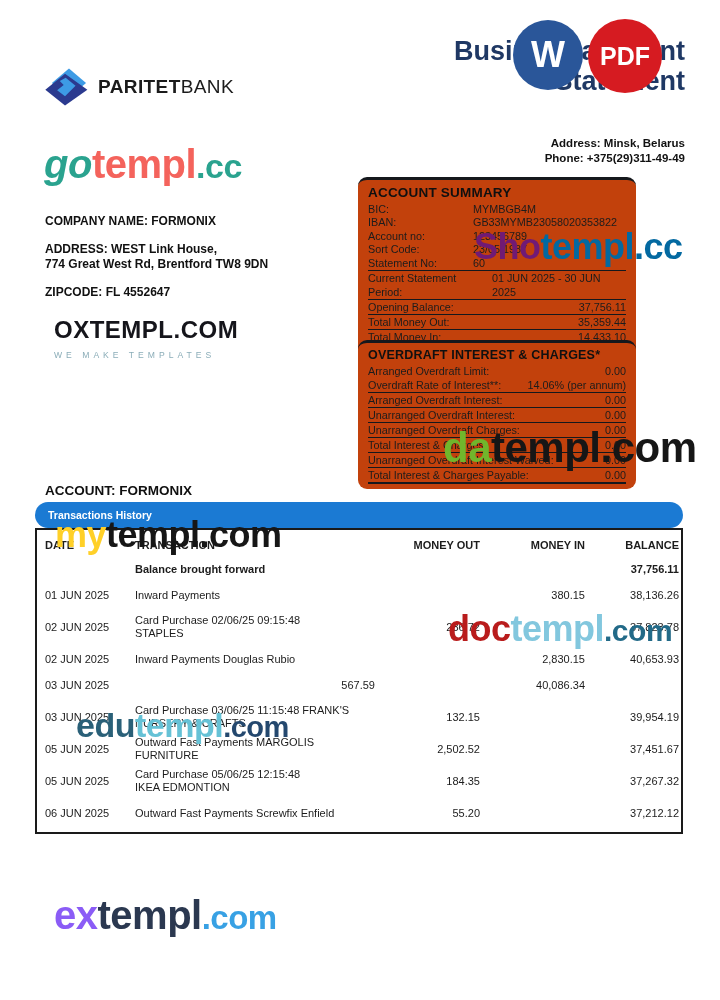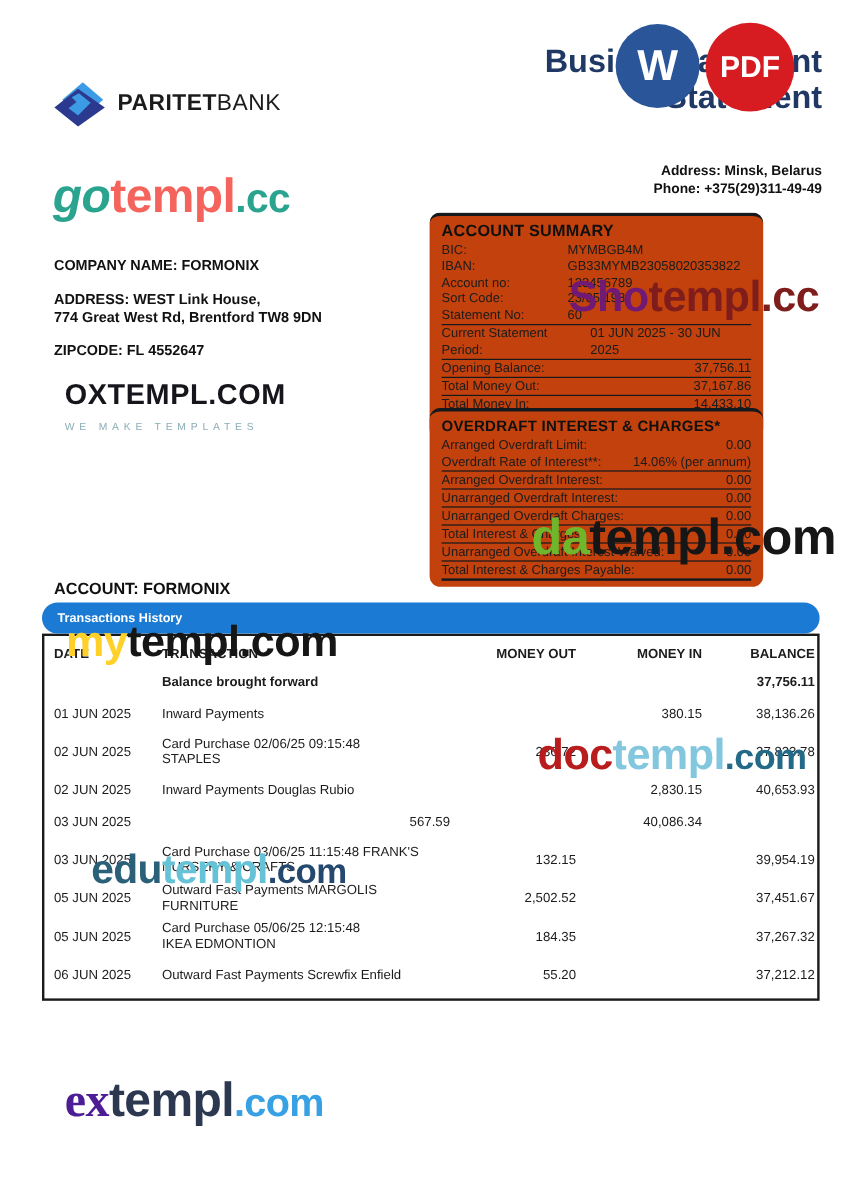--- a/index.html
+++ b/index.html
@@ -45,33 +45,33 @@
   .tx-desc div{line-height:13px;}
 
   
   .wm{position:absolute;font-weight:800;letter-spacing:-0.5px;white-space:nowrap;z-index:10;}
   .wm-gotempl{left:44px;top:142px;font-size:40px;}
   .wm-gotempl .a{color:#2aa38f;font-style:italic;} .wm-gotempl .b{color:#f4635c;} .wm-gotempl .c{color:#2aa38f;font-size:34px;}
   .wm-ox{position:absolute;left:54px;top:316px;z-index:10;}
   .wm-ox .l1{font-size:24px;font-weight:800;color:#15151b;letter-spacing:.5px;}
   .wm-ox .l2{font-size:8.6px;font-weight:400;color:#8badb8;letter-spacing:4px;margin-top:6px;}
   .wm-shotempl{left:474px;top:226px;font-size:36px;}
-  .wm-shotempl .a{color:#701a75;} .wm-shotempl .b{color:#7f1d1d;margin-top:20px;}
+  .wm-shotempl .a{color:#701a75;} .wm-shotempl .b{color:#0369a1;margin-top:20px;}
   .wm-datempl{left:443px;top:424px;font-size:42px;}
   .wm-datempl .a{color:#70b62c;} .wm-datempl .b{color:#161616;}
   .wm-mytempl{left:55px;top:514px;font-size:36px;}
   .wm-mytempl .a{color:#ffd028;} .wm-mytempl .b{color:#161616;}
   .wm-doctempl{left:448px;top:608px;font-size:36px;}
   .wm-doctempl .a{color:#b91c1c;} .wm-doctempl .b{color:#82c7de;} .wm-doctempl .c{color:#226a88;font-size:30px;}
   .wm-edutempl{left:54px;top:706px;font-size:34px;}
   .wm-edutempl .a{color:#2a6078;margin-left:22px;} .wm-edutempl .b{color:#66c2d6;} .wm-edutempl .c{color:#24486e;font-size:29px;}
   .wm-axtempl{left:452px;top:802px;font-size:36px;}
   .wm-axtempl .a{color:#38a1e4;} .wm-axtempl .b{color:#2b3850;} .wm-axtempl .c{color:#38a1e4;font-size:30px;}
   .wm-extempl{left:54px;top:893px;font-size:40px;}
-  .wm-extempl .a{color:#4c1d95;font-family:Liberation Serif, serif;} .wm-extempl .b{color:#2b3850;} .wm-extempl .c{color:#38a1e4;font-size:33px;}
+  .wm-extempl .a{color:#8b5cf6;} .wm-extempl .b{color:#2b3850;} .wm-extempl .c{color:#38a1e4;font-size:33px;}
 </style>
 </head>
 <body>
 
 <div class="page">
 
   <div class="logo">
     <span style="display:inline-block;width:46px;height:42px;">
       <svg viewBox="0 0 70 60" width="46" height="42">
         <polygon points="38,2 64,24 38,46 12,24" fill="#3d9be5"></polygon>
@@ -136,21 +136,21 @@
         <div class="b-row">
           <span>Current Statement Period:</span>
           <span>01 JUN 2025 - 30 JUN 2025</span>
         </div>
         <div class="b-row">
           <span>Opening Balance:</span>
           <span>37,756.11</span>
         </div>
         <div class="b-row">
           <span>Total Money Out:</span>
-          <span>37,167.86</span>
+          <span>35,359.44</span>
         </div>
         <div class="b-row">
           <span>Total Money In:</span>
           <span>14,433.10</span>
         </div>
         <div class="b-row last">
           <span>Closing Balance:</span>
           <span>32,604.11</span>
         </div>
       </div>

